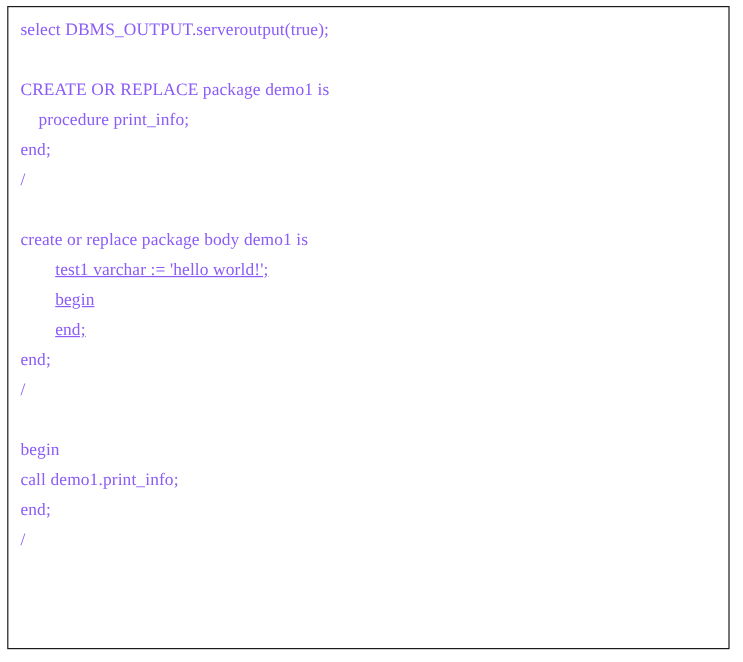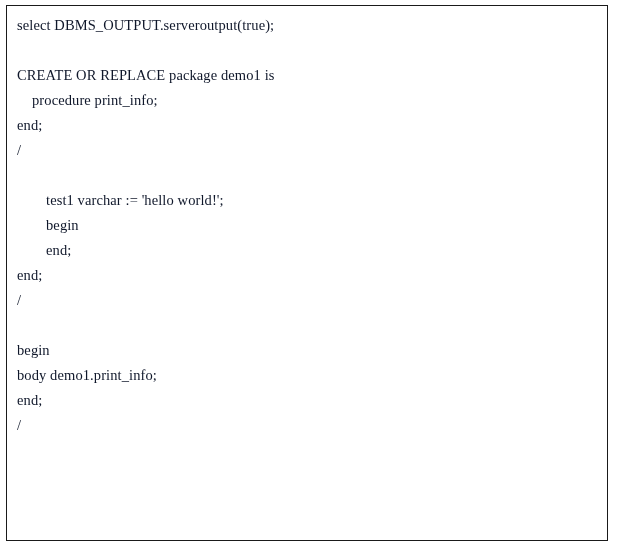--- a/index.html
+++ b/index.html
@@ -29,48 +29,49 @@
     left: 10px;
     top: 7px;
     right: 2px;
     margin: 0;
   }
   .code-line {
     font-family: "Liberation Serif", "DejaVu Serif", serif;
     font-size: 14.5px;
     line-height: 25px;
     height: 25px;
-    color: #0f172a;
+    color: #8b5cf6;
     white-space: pre;
     letter-spacing: 0.1px;
   }
   .code-line.blank {
     height: 25px;
   }
   .ind-0 { padding-left: 0px; }
   .ind-1 { padding-left: 15px; }
-  .ind-2 { padding-left: 29px; }
+  .ind-2 { padding-left: 29px; text-decoration: underline; }
   .ind-3 { padding-left: 44px; }
 </style>
 </head>
 <body>
 
 <div id="code-frame">
   <div id="code-listing">
       <div class="code-line ind-0">select DBMS_OUTPUT.serveroutput(true);</div>
       <div class="code-line ind-0 blank"></div>
       <div class="code-line ind-0">CREATE OR REPLACE package demo1 is</div>
       <div class="code-line ind-1">procedure print_info;</div>
       <div class="code-line ind-0">end;</div>
       <div class="code-line ind-0">/</div>
       <div class="code-line ind-0 blank"></div>
+      <div class="code-line ind-0">create or replace package body demo1 is</div>
       <div class="code-line ind-2">test1 varchar := 'hello world!';</div>
       <div class="code-line ind-2">begin</div>
       <div class="code-line ind-2">end;</div>
       <div class="code-line ind-0">end;</div>
       <div class="code-line ind-0">/</div>
       <div class="code-line ind-0 blank"></div>
       <div class="code-line ind-0">begin</div>
-      <div class="code-line ind-0">body demo1.print_info;</div>
+      <div class="code-line ind-0">call demo1.print_info;</div>
       <div class="code-line ind-0">end;</div>
       <div class="code-line ind-0">/</div>
     </div>
 </div>
 
 </body></html>

